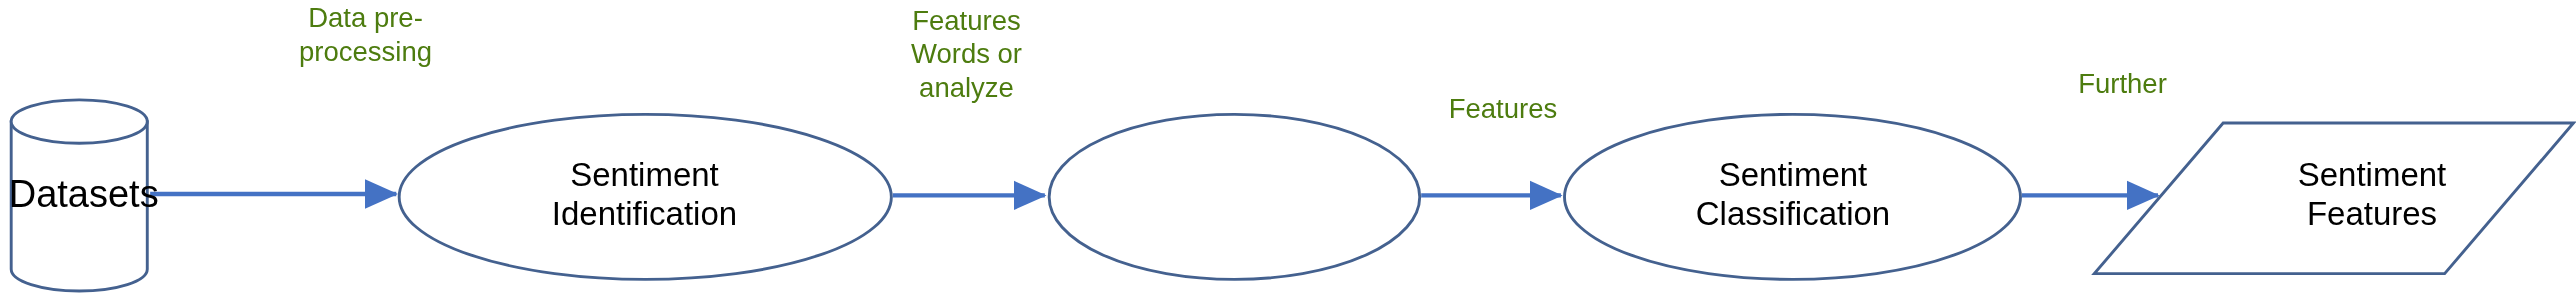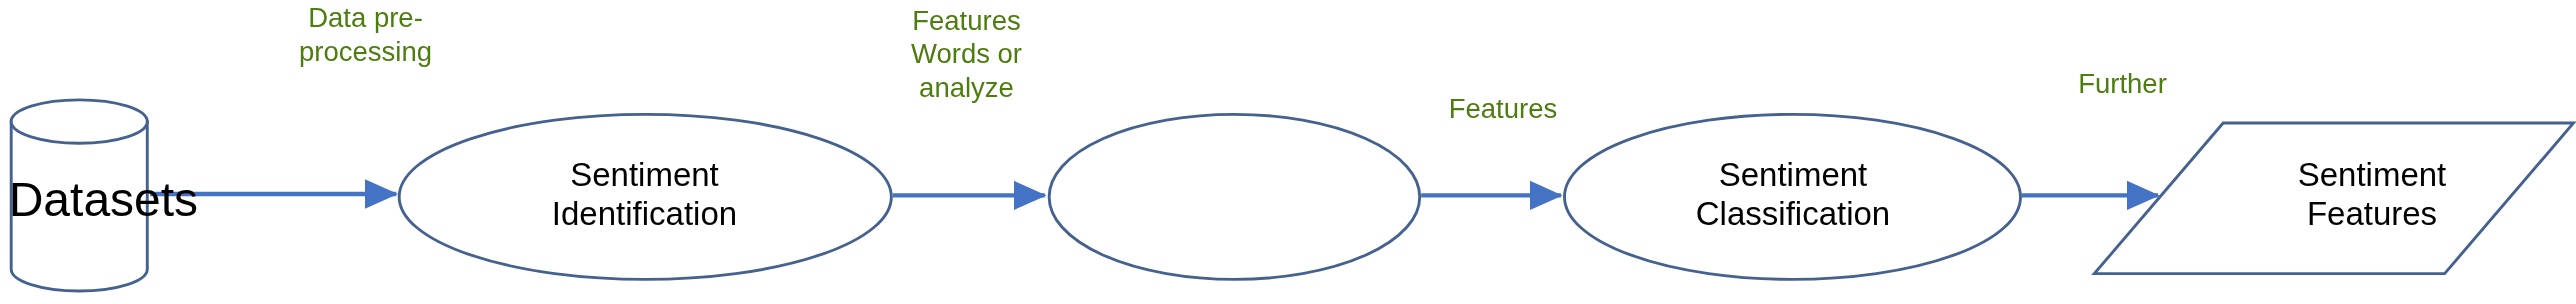--- a/index.html
+++ b/index.html
@@ -34,21 +34,21 @@
     pointer-events: none;
     font-family: "Liberation Sans", sans-serif;
   }
   .node-label .line { display: block; }
 
   
   .lbl-datasets {
     left: 8.7px;
     top: 172px;
     width: 127px;
-    font-size: 48px;
+    font-size: 38px;
   }
   
   .lbl-ellipse {
     font-size: 33px;
   }
   .lbl-sentiment-identification {
     left: 398px;
     top: 156px;
     width: 493px;
   }

